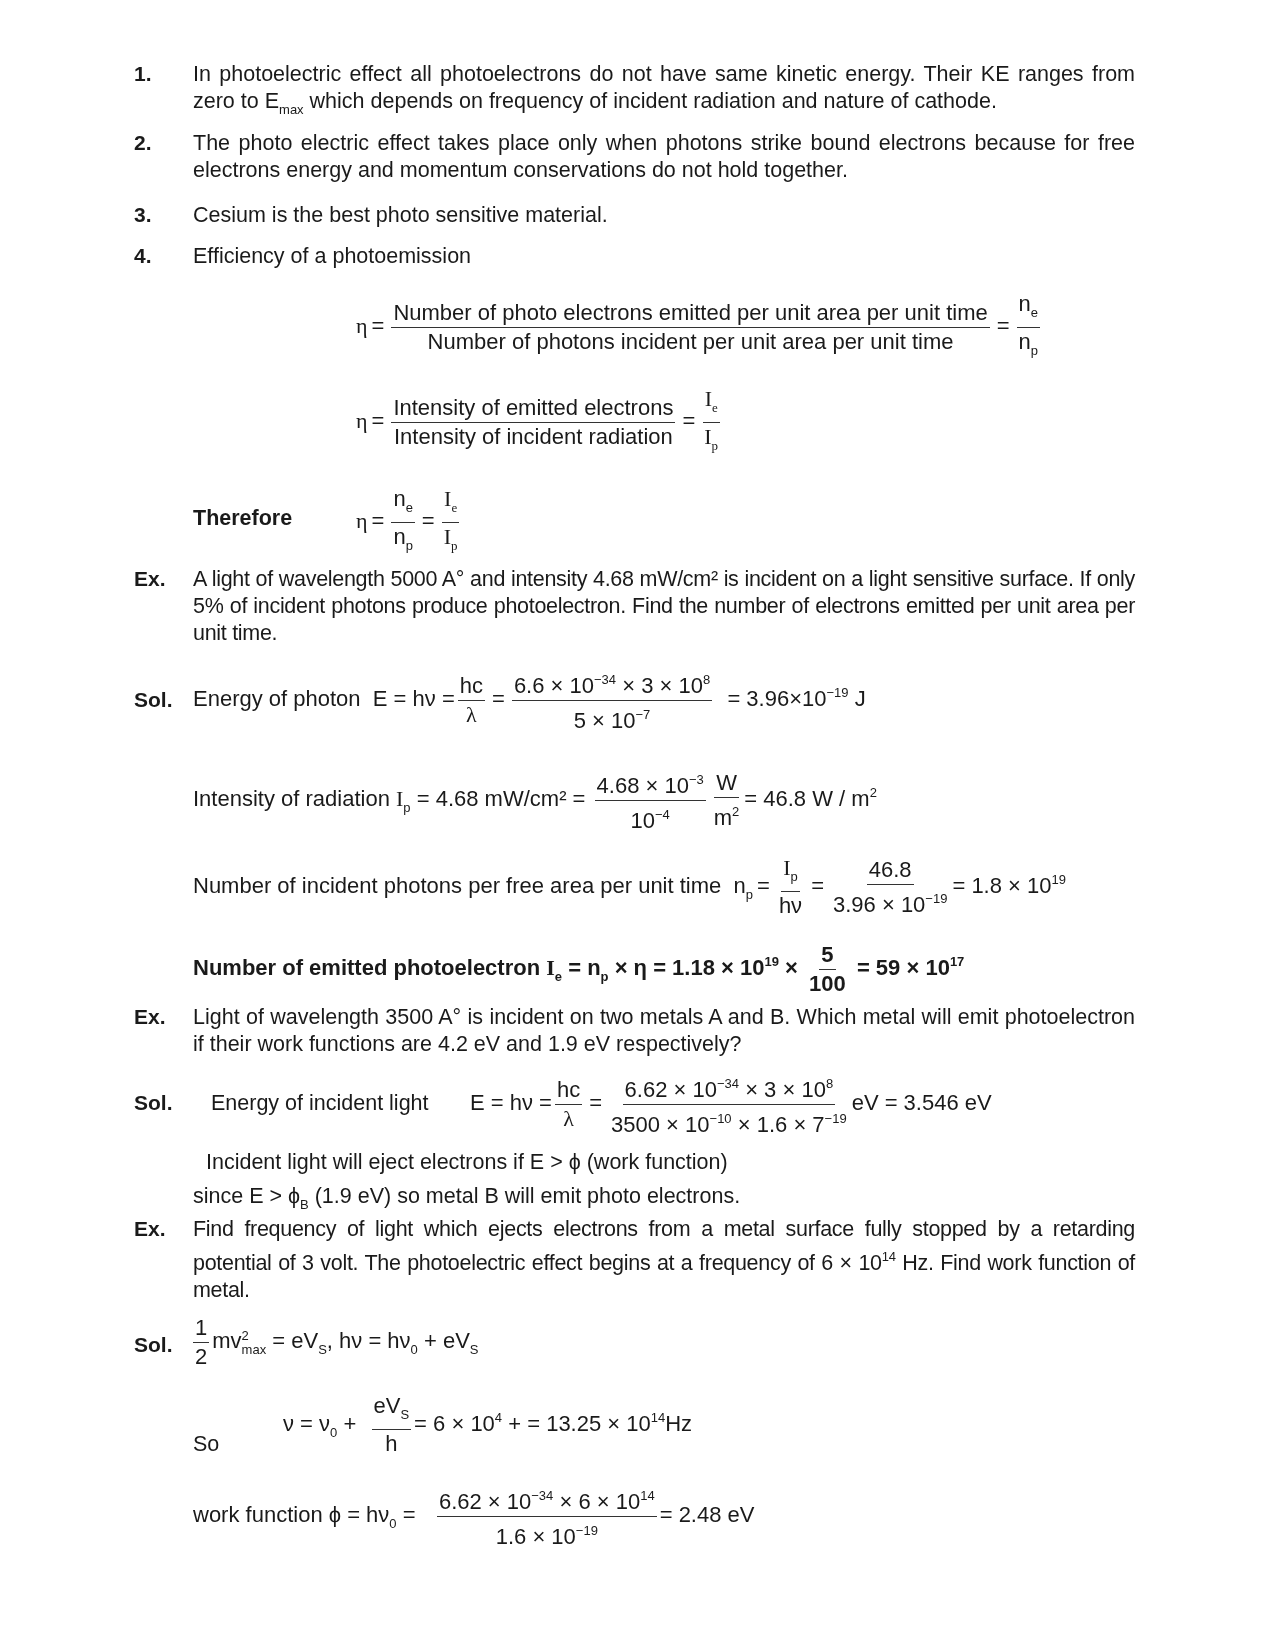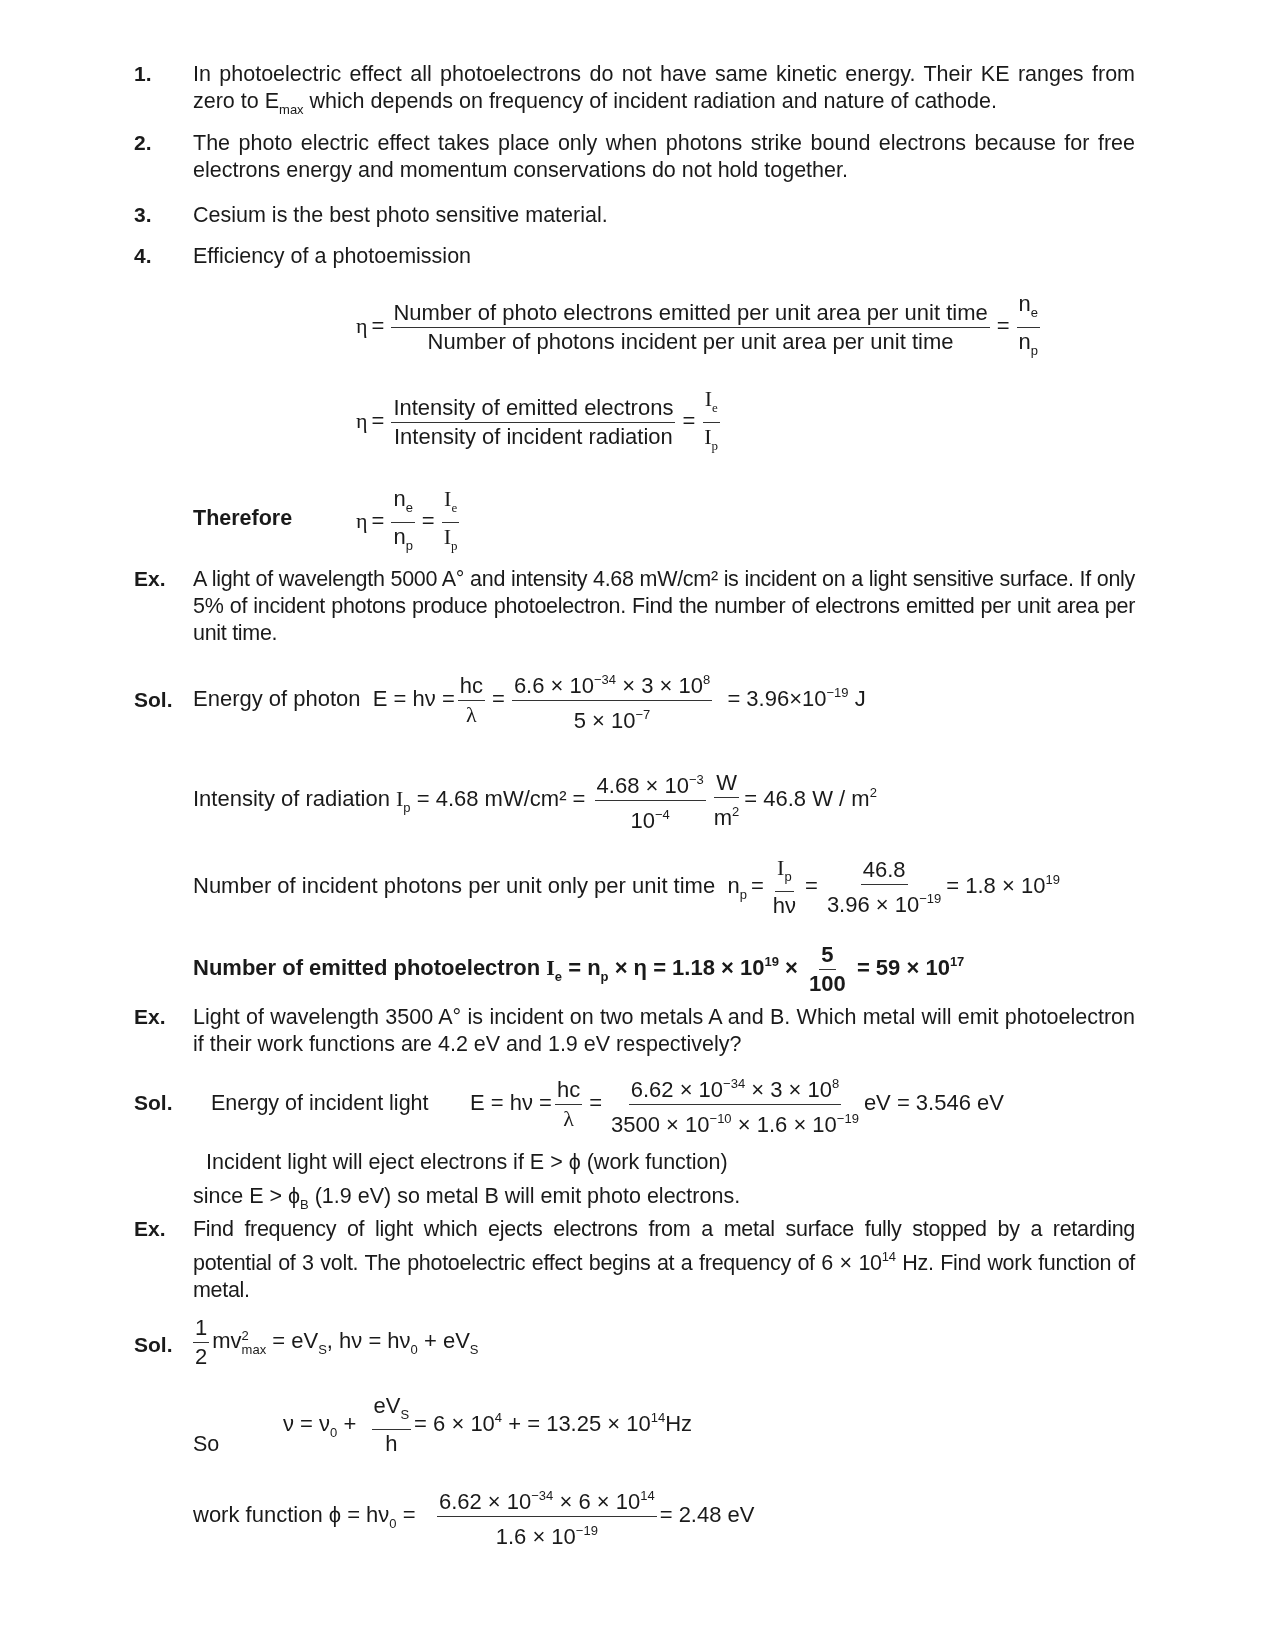--- a/index.html
+++ b/index.html
@@ -87,21 +87,21 @@
   <span class="frac">
       <span class="n"><span>4.68 × 10</span><span class="sup">−3</span></span>
       <span class="d"><span>10</span><span class="sup">−4</span></span>
     </span><span class="frac">
       <span class="n">W</span>
       <span class="d"><span>m</span><span class="sup">2</span></span>
     </span><span>= 46.8 W / m</span><span class="sup">2</span>
 </div>
 
 <div class="line math" style="left:193px; top:856px;">
-  <span>Number of incident photons per unit only per unit time</span>&nbsp;
+  <span>Number of incident photons per free area per unit time</span>&nbsp;
   <span>n</span><span class="sub">p</span><span class="eq">=</span><span class="frac">
       <span class="n"><span class="serif">I</span><span class="sub">p</span></span>
       <span class="d">hν</span>
     </span><span class="eq">=</span><span class="frac">
       <span class="n">46.8</span>
       <span class="d"><span>3.96 × 10</span><span class="sup">−19</span></span>
     </span><span>= 1.8 × 10</span><span class="sup">19</span>
 </div>
 
 <div class="line math" style="left:193px; top:943px;font-weight:bold;">
@@ -119,21 +119,21 @@
 <div class="para" style="top:1004px;">Light of wavelength 3500 A° is incident on two metals A and B. Which metal will emit photoelectron if their work functions are 4.2 eV and 1.9 eV respectively?</div>
 
 <div class="num" style="top:1091px;">Sol.</div>
 <div class="line" style="left:211px; top:1090px;">Energy of incident light</div>
 <div class="line math" style="left:470px; top:1072px;">
   <span>E = hν =</span><span class="frac">
       <span class="n">hc</span>
       <span class="d serif">λ</span>
     </span><span class="eq">=</span><span class="frac">
       <span class="n"><span>6.62 × 10</span><span class="sup">−34</span><span> × 3 × 10</span><span class="sup">8</span></span>
-      <span class="d"><span>3500 × 10</span><span class="sup">−10</span><span> × 1.6 × 10</span><span class="sup">−19</span></span>
+      <span class="d"><span>3500 × 10</span><span class="sup">−10</span><span> × 1.6 × 7</span><span class="sup">−19</span></span>
     </span><span>eV = 3.546 eV</span>
 </div>
 <div class="line" style="left:206px; top:1149px;">Incident light will eject electrons if E &gt; ϕ  (work function)</div>
 <div class="line" style="left:193px; top:1183px;"><span>since E &gt; ϕ</span><span class="sub">B</span><span>  (1.9 eV) so metal B will emit photo electrons.</span></div>
 
 <div class="num" style="top:1217px;">Ex.</div>
 <div class="para tight" style="top:1216px;"><span>Find frequency of light which ejects electrons from a metal surface fully stopped by a retarding potential of 3 volt. The photoelectric effect begins at a frequency of 6 × 10</span><span class="sup">14</span><span> Hz. Find work function of metal.</span></div>
 
 <div class="num" style="top:1333px;">Sol.</div>
 <div class="line math" style="left:193px; top:1316px;">

